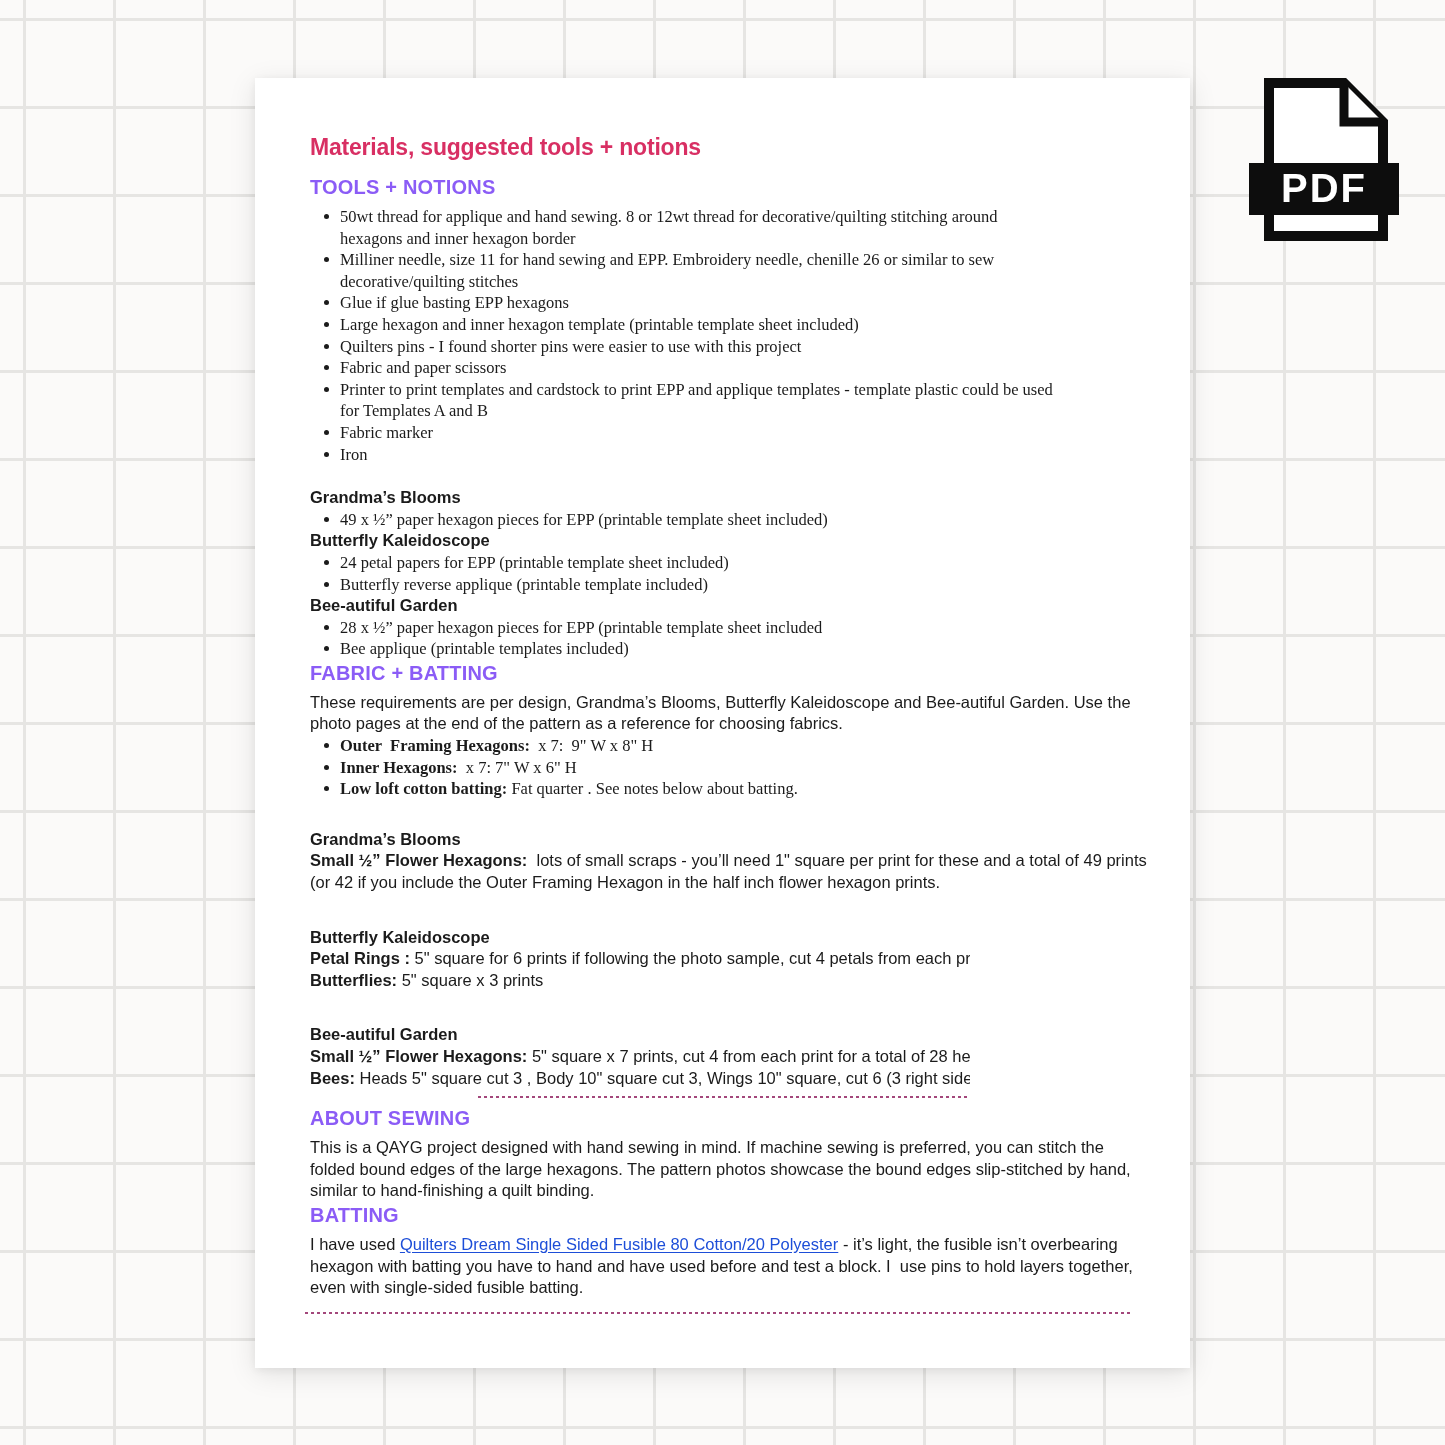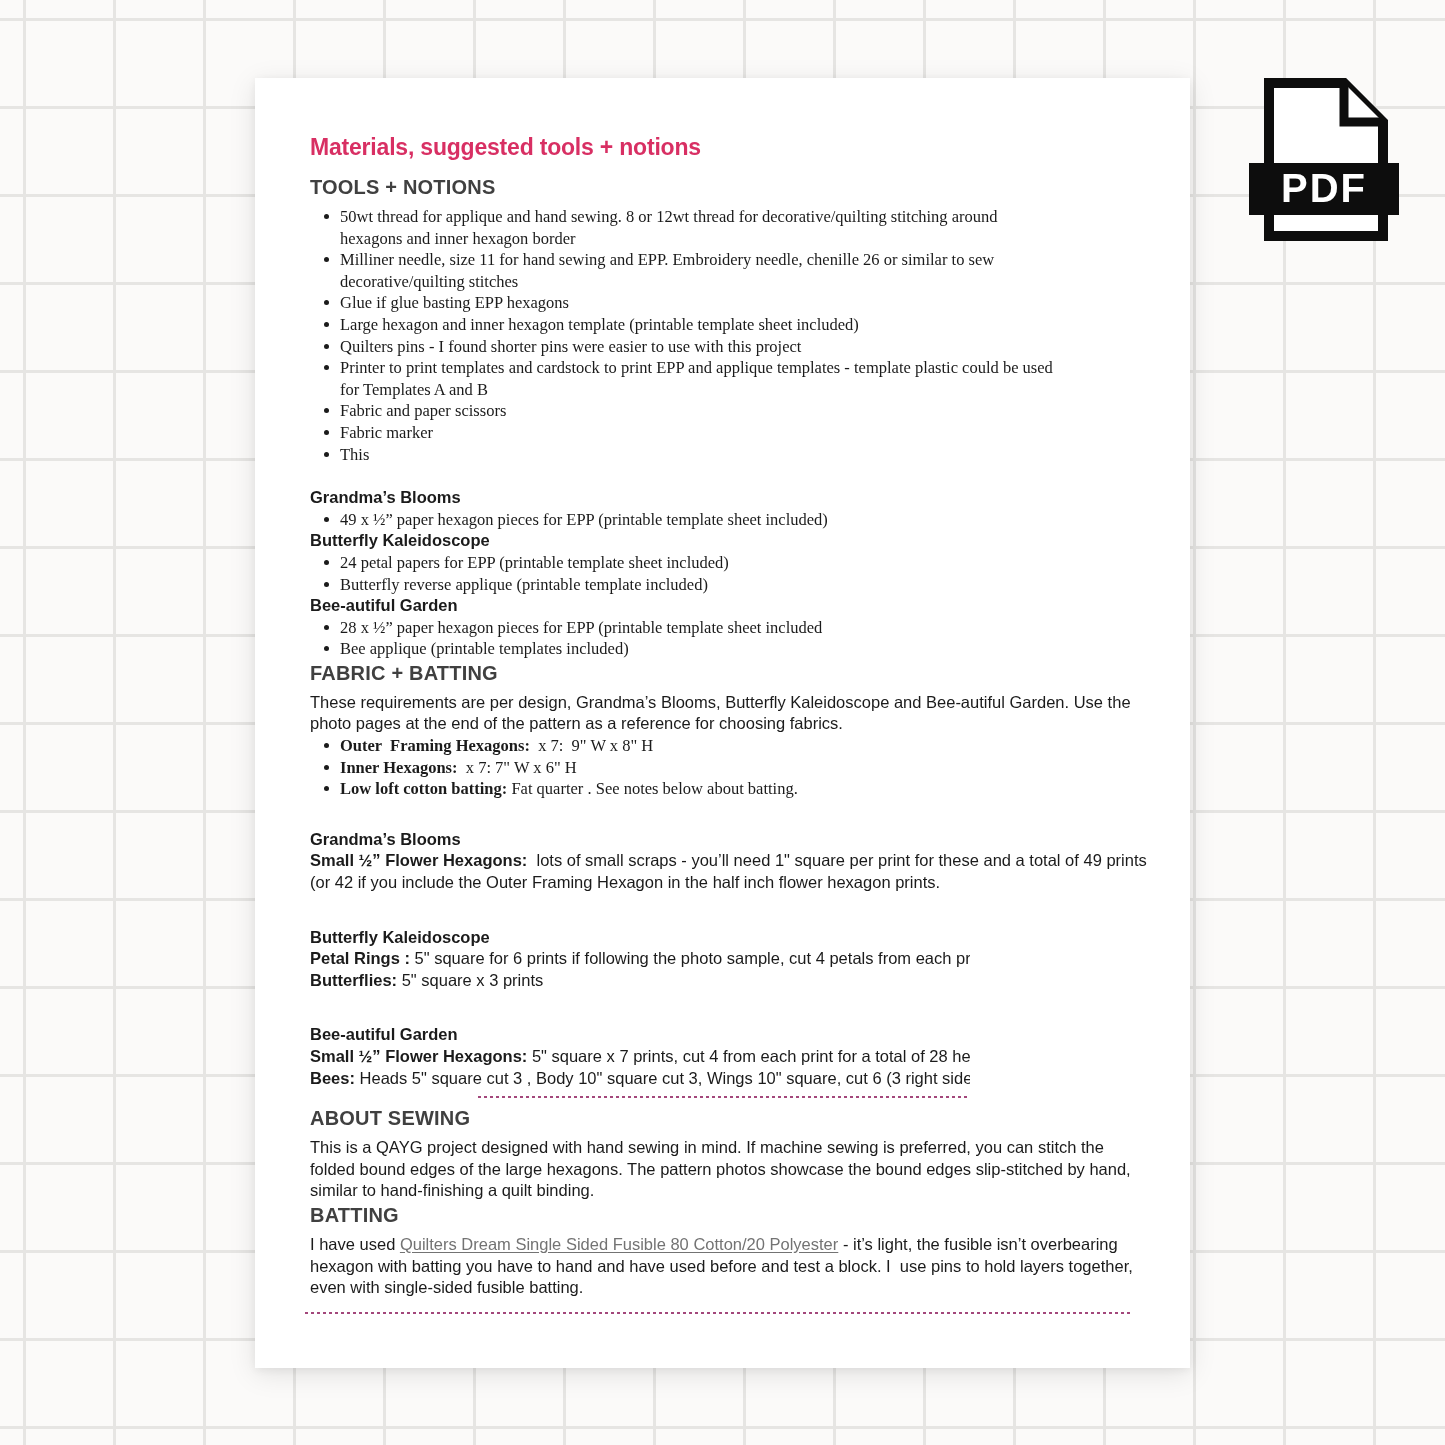--- a/index.html
+++ b/index.html
@@ -20,21 +20,21 @@
     box-shadow:0 6px 26px rgba(0,0,0,.10), 0 2px 8px rgba(0,0,0,.06);
     box-sizing:border-box;
     padding:55px 50px 16px 55px;
     font-size:16.5px;line-height:21.6px;
   }
   .title{
     font-size:23px;line-height:28px;font-weight:bold;color:#d82f63;
     margin:0 0 14px 0;letter-spacing:-.2px;
   }
   .h2{
-    font-size:20px;line-height:24px;font-weight:bold;color:#404040;
+    font-size:20px;line-height:24px;font-weight:bold;color:#8b5cf6;
     margin:0 0 7px 0;letter-spacing:.2px;
   }
   .ln{white-space:pre;}
   .b{font-weight:bold;margin-top:32px;}
   ul.bullets{list-style:none;margin:0;padding:0 0 0 30px;}
   ul.bullets li{position:relative;font-family:Liberation Serif, serif;}
   ul.bullets li::before{
     content:"";position:absolute;left:-16px;top:8px;
     width:5px;height:5px;border-radius:50%;background:#1b1b1b;
   }
@@ -44,21 +44,21 @@
   .gap29{margin-top:29px;}
   .gap33{margin-top:33px;}
   .clip{max-width:660px;overflow:hidden;white-space:pre;}
   .dashline{
     height:3px;
     background-image:repeating-linear-gradient(90deg,#a3477b 0 3px,transparent 3px 6px);
     background-repeat:repeat-x;background-size:6px 2px;background-position:0 0;
   }
   .dash-short{width:492px;margin:7px 0 7px 168px;}
   .dash-long{width:828px;margin:13px 0 0 -5px;}
-  .link{text-decoration:underline;text-underline-offset:2px;color:#737373;cursor:pointer;}
+  .link{text-decoration:underline;text-underline-offset:2px;color:#1d4ed8;cursor:pointer;}
   .pdf-badge{position:absolute;left:1248px;top:76px;width:152px;height:168px;}
 </style>
 </head>
 <body>
 
 <div class="pdf-badge">
   <svg width="152" height="168" viewBox="0 0 152 168">
     <path d="M21 7 L96 7 L135 46 L135 160 L21 160 Z" fill="#ffffff" stroke="#0d0d0d" stroke-width="10" stroke-linejoin="miter"></path>
     <path d="M96 7 L96 46 L135 46" fill="#ffffff" stroke="#0d0d0d" stroke-width="9" stroke-linejoin="miter"></path>
     <rect x="1" y="87" width="150" height="52" fill="#0d0d0d"></rect>
@@ -83,31 +83,31 @@
     <li>
         <div class="ln">Glue if glue basting EPP hexagons</div>
       </li>
     <li>
         <div class="ln">Large hexagon and inner hexagon template (printable template sheet included)</div>
       </li>
     <li>
         <div class="ln">Quilters pins - I found shorter pins were easier to use with this project</div>
       </li>
     <li>
+        <div class="ln">Fabric and paper scissors</div>
+      </li>
+    <li>
       <div class="ln">Printer to print templates and cardstock to print EPP and applique templates - template plastic could be used</div>
       <div class="ln">for Templates A and B</div>
     </li>
     <li>
-        <div class="ln">Fabric and paper scissors</div>
-      </li>
-    <li>
         <div class="ln">Fabric marker</div>
       </li>
     <li>
-        <div class="ln">This</div>
+        <div class="ln">Iron</div>
       </li>
   </ul>
 
   <div class="gap22">
     <div class="subhead ln">Grandma’s Blooms</div>
     <ul class="bullets">
       <li>
           <div class="ln">49 x ½” paper hexagon pieces for EPP (printable template sheet included)</div>
         </li>
     </ul>

